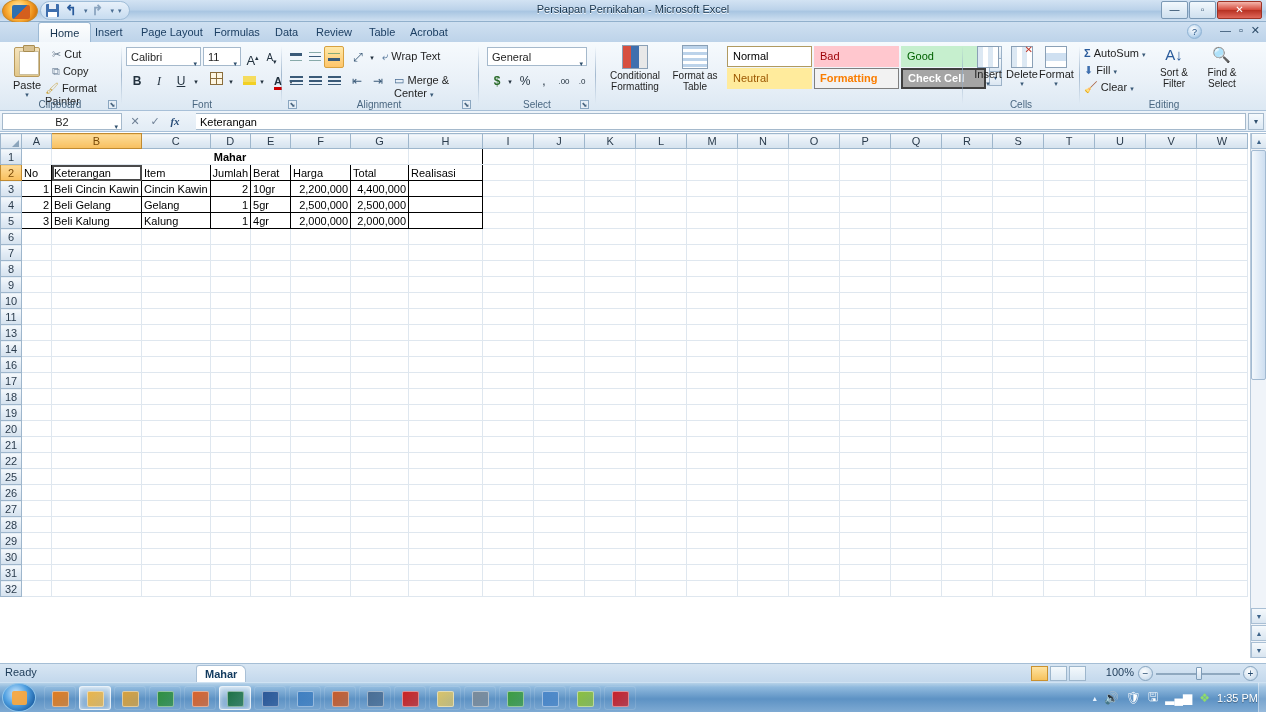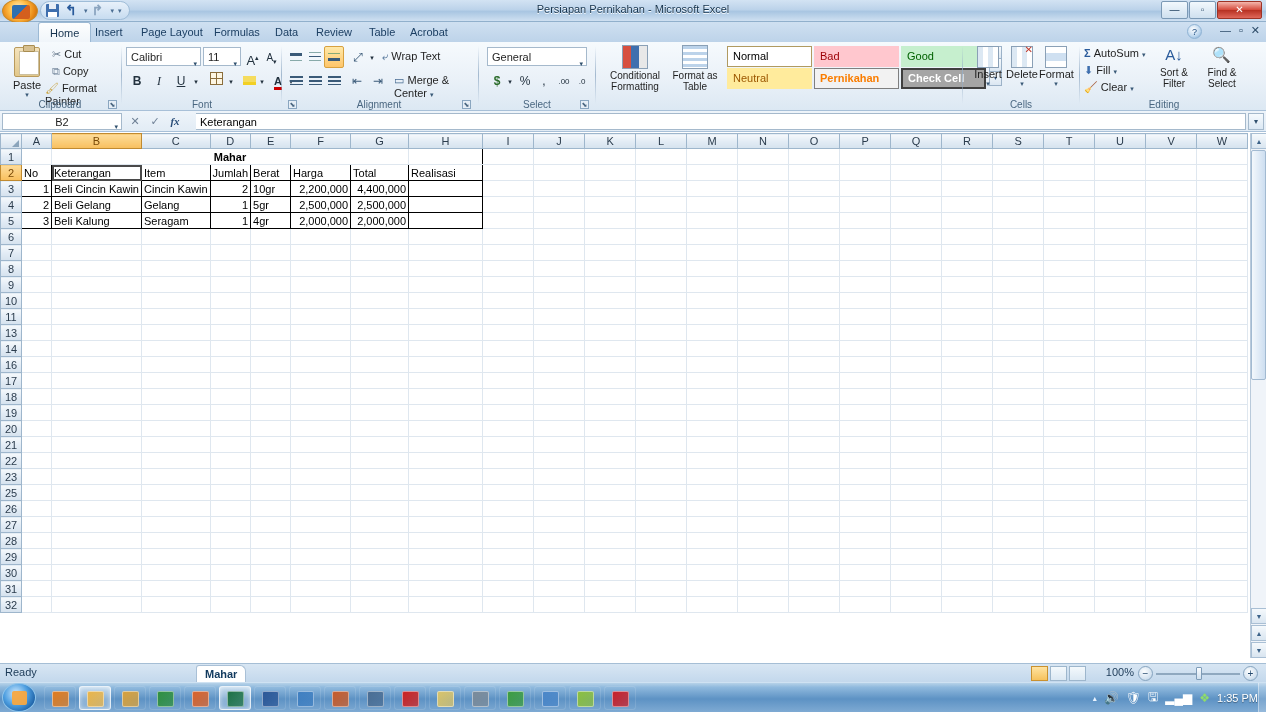--- a/index.html
+++ b/index.html
@@ -485,21 +485,21 @@
       <div style="position:absolute;left:70px;top:3px;width:52px;text-align:center;">
         <div style="width:26px;height:24px;margin:0 auto;border:1px solid #8aa0b6;background:
            repeating-linear-gradient(#bcd3ea 0 3px,#fff 3px 6px);"></div>
         <div class="lbl" style="font-size:10px;line-height:11px;margin-top:1px;">Format as Table</div>
       </div>
 
       <div class="sbox" style="left:128px; top:4px; width:85px; background:#fff; color:#000; border-color:#b09a60;">Normal</div>
       <div class="sbox" style="left:215px; top:4px; width:85px; background:#ffc7ce; color:#9c0006; border-color:#ffc7ce;">Bad</div>
       <div class="sbox" style="left:302px; top:4px; width:85px; background:#c6efce; color:#006100; border-color:#c6efce;">Good</div>
       <div class="sbox" style="left:128px; top:26px; width:85px; background:#ffeb9c; color:#9c5700; border-color:#ffeb9c;">Neutral</div>
-      <div class="sbox" style="left:215px; top:26px; width:85px; background:#f2f2f2; color:#fa7d00; border-color:#7f7f7f; font-weight:bold;">Pernikahan</div>
+      <div class="sbox" style="left:215px; top:26px; width:85px; background:#f2f2f2; color:#fa7d00; border-color:#7f7f7f; font-weight:bold;">Formatting</div>
       <div class="sbox" style="left:302px; top:26px; width:85px; background:#a5a5a5; color:#fff; border:2px solid #3f3f3f; line-height:17px; font-weight:bold;">Check Cell</div>
 
       <div style="position:absolute; left:390px; top:4px; width:13px;">
         <div style="height:13px;border:1px solid #9cb2c8;background:linear-gradient(#f7fafd,#dbe7f2);font-size:6px;text-align:center;line-height:12px;color:#35557a;">▴</div>
         <div style="height:13px;border:1px solid #9cb2c8;border-top:none;background:linear-gradient(#f7fafd,#dbe7f2);font-size:6px;text-align:center;line-height:12px;color:#35557a;">▾</div>
         <div style="height:14px;border:1px solid #9cb2c8;border-top:none;background:linear-gradient(#f7fafd,#dbe7f2);font-size:6px;text-align:center;line-height:13px;color:#35557a;">▾</div>
       </div>
     </div>
     <div class="grp-sep" style="left:962px;"></div>
 
@@ -699,21 +699,21 @@
           <td class="cell"></td>
           <td class="cell"></td>
           <td class="cell"></td>
           <td class="cell"></td>
         </tr>
 
         <tr>
           <th class="rowhdr">5</th>
           <td class="cell bx rt">3</td>
           <td class="cell bx">Beli Kalung</td>
-          <td class="cell bx">Seragam</td>
+          <td class="cell bx">Kalung</td>
           <td class="cell bx rt">1</td>
           <td class="cell bx">4gr</td>
           <td class="cell bx rt">2,000,000</td>
           <td class="cell bx rt">2,000,000</td>
           <td class="cell bx"></td>
           <td class="cell"></td>
           <td class="cell"></td>
           <td class="cell"></td>
           <td class="cell"></td>
           <td class="cell"></td>
@@ -1089,46 +1089,20 @@
             <td class="cell" style="width: 50px;"></td>
             <td class="cell" style="width: 50px;"></td>
             <td class="cell" style="width: 50px;"></td>
             <td class="cell" style="width: 50px;"></td>
             <td class="cell" style="width: 50px;"></td>
             <td class="cell" style="width: 50px;"></td>
             <td class="cell" style="width: 50px;"></td>
           </tr>
           <tr>
             <th class="rowhdr">22</th>
-            <td class="cell" style="width: 30px;"></td>
-            <td class="cell" style="width: 90px;"></td>
-            <td class="cell" style="width: 68px;"></td>
-            <td class="cell" style="width: 34px;"></td>
-            <td class="cell" style="width: 40px;"></td>
-            <td class="cell" style="width: 60px;"></td>
-            <td class="cell" style="width: 58px;"></td>
-            <td class="cell" style="width: 74px;"></td>
-            <td class="cell" style="width: 50px;"></td>
-            <td class="cell" style="width: 50px;"></td>
-            <td class="cell" style="width: 50px;"></td>
-            <td class="cell" style="width: 50px;"></td>
-            <td class="cell" style="width: 50px;"></td>
-            <td class="cell" style="width: 50px;"></td>
-            <td class="cell" style="width: 50px;"></td>
-            <td class="cell" style="width: 50px;"></td>
-            <td class="cell" style="width: 50px;"></td>
-            <td class="cell" style="width: 50px;"></td>
-            <td class="cell" style="width: 50px;"></td>
-            <td class="cell" style="width: 50px;"></td>
-            <td class="cell" style="width: 50px;"></td>
-            <td class="cell" style="width: 50px;"></td>
-            <td class="cell" style="width: 50px;"></td>
-          </tr>
-          <tr>
-            <th class="rowhdr">23</th>
             <td class="cell" style="width: 30px;"></td>
             <td class="cell" style="width: 90px;"></td>
             <td class="cell" style="width: 68px;"></td>
             <td class="cell" style="width: 34px;"></td>
             <td class="cell" style="width: 40px;"></td>
             <td class="cell" style="width: 60px;"></td>
             <td class="cell" style="width: 58px;"></td>
             <td class="cell" style="width: 74px;"></td>
             <td class="cell" style="width: 50px;"></td>
             <td class="cell" style="width: 50px;"></td>

